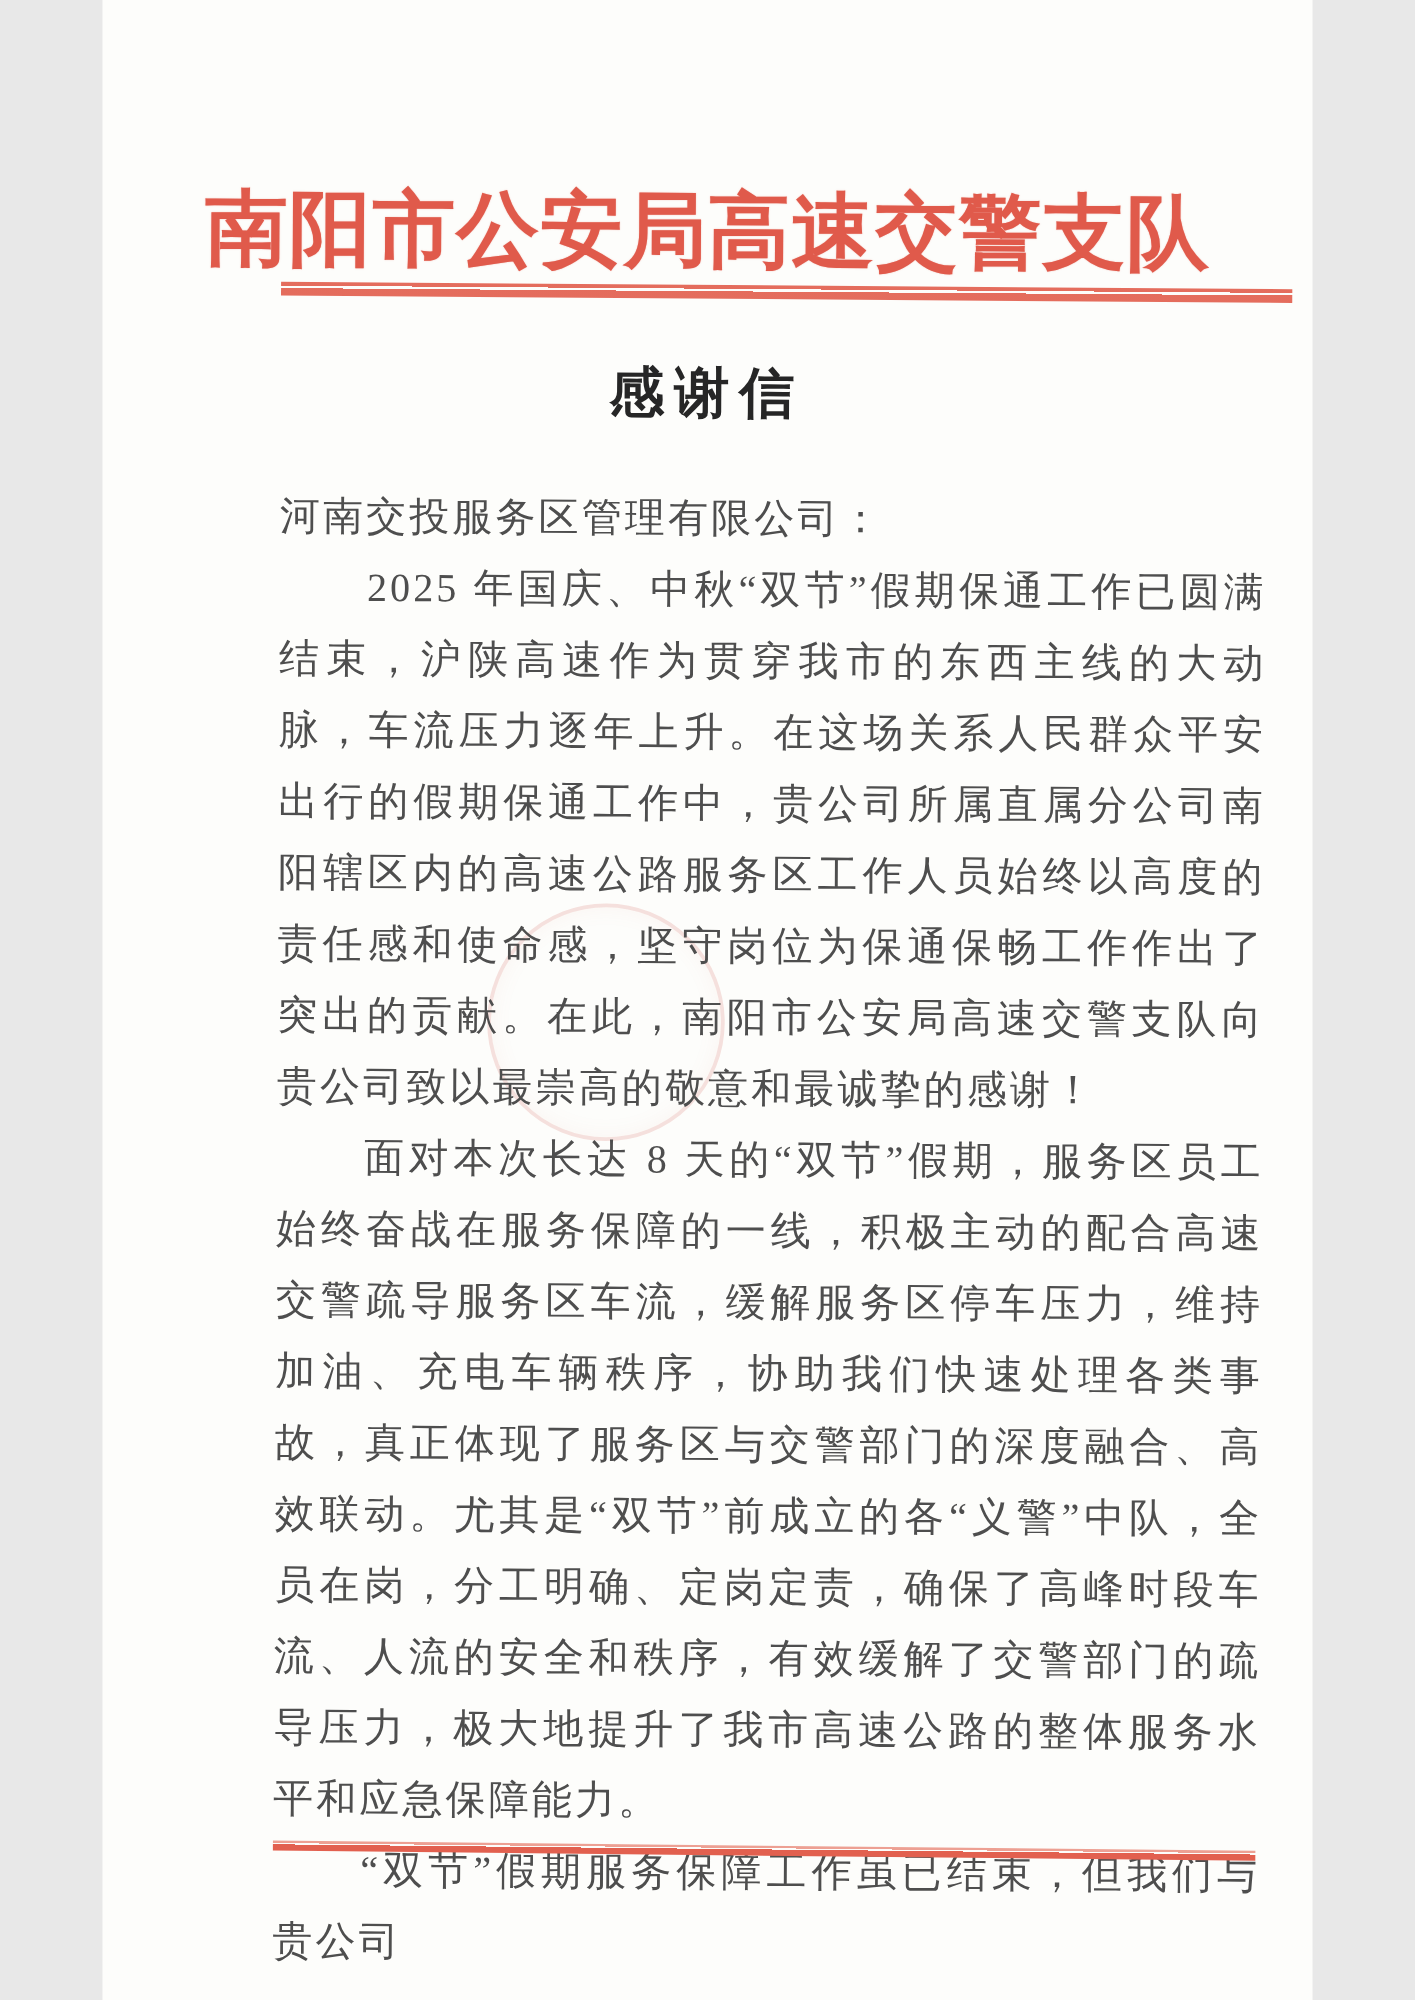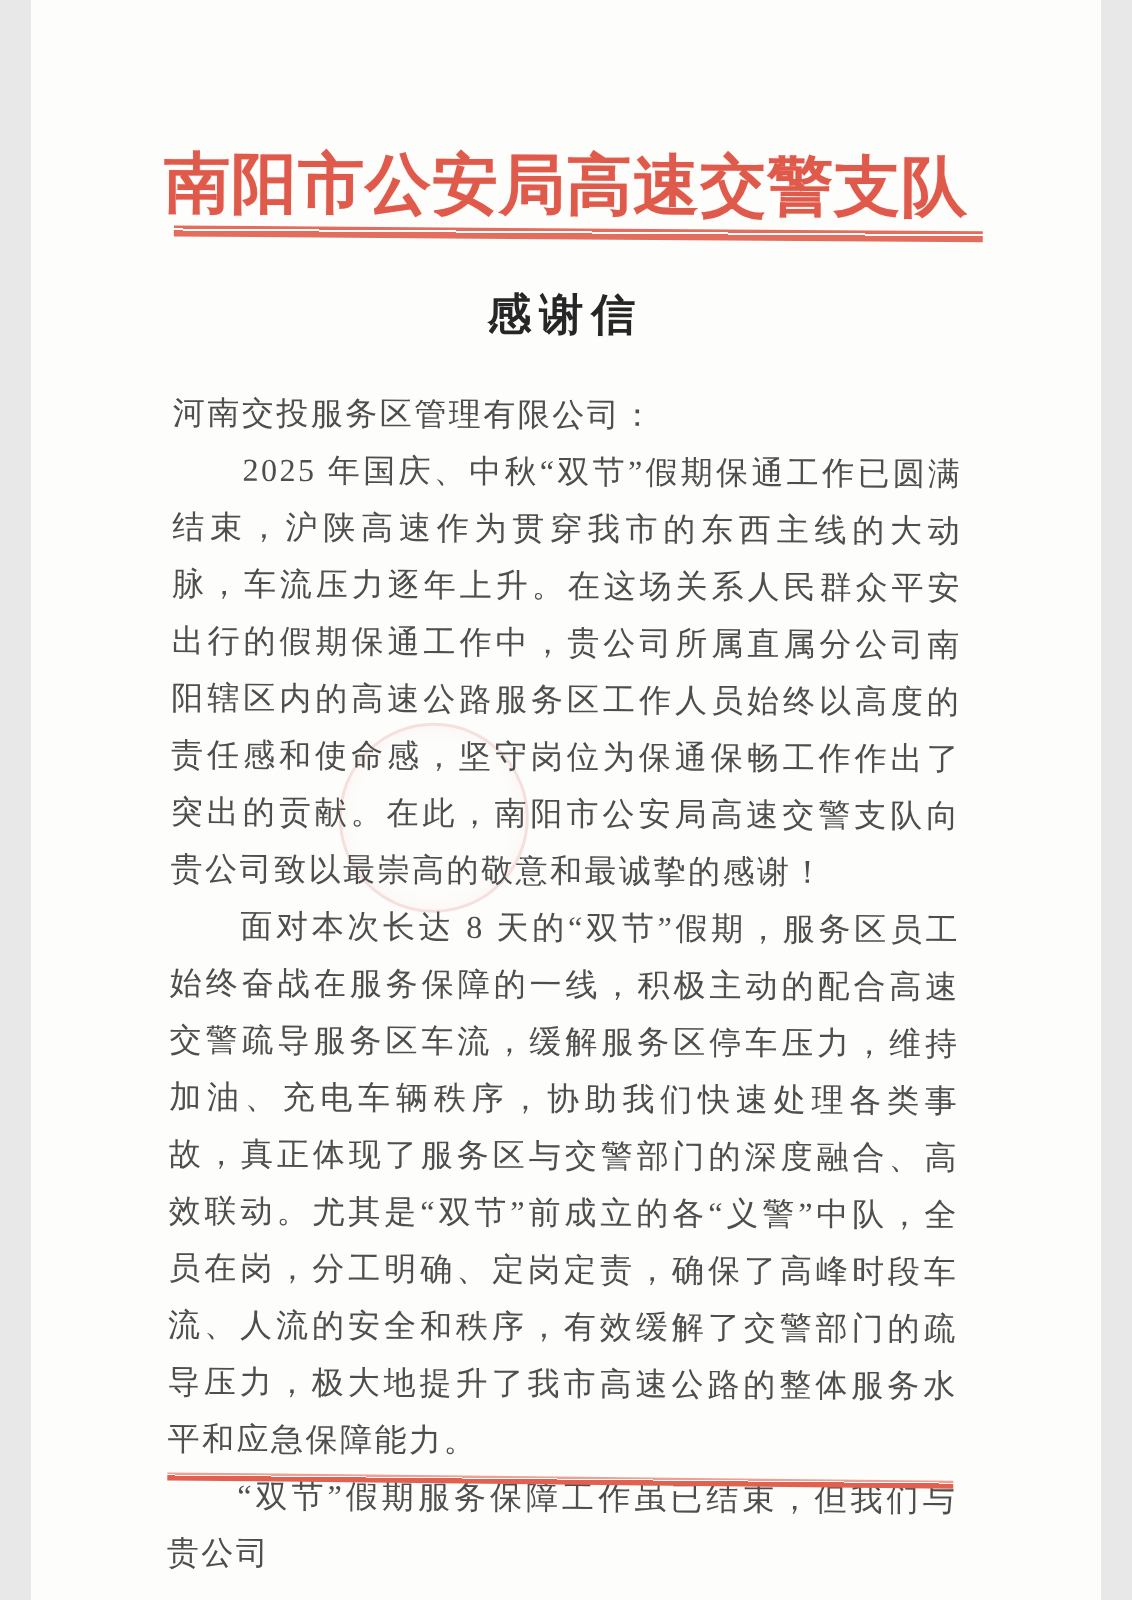--- a/index.html
+++ b/index.html
@@ -1,18 +1,18 @@
 <!DOCTYPE html>
 <html><head>
 <meta charset="utf-8">
 <style>
   html, body { margin: 0; padding: 0; background: #e8e8e8; }
   .page {
     position: relative;
-    width: 1070px;
+    width: 968px;
     height: 1600px;
     margin: 0 auto;
     background: #fdfdfb;
     overflow: hidden;
     font-family: "Liberation Serif", "DejaVu Serif", serif;
   }
   .scan-tilt {
     position: absolute;
     left: 0; top: 0; right: 0; bottom: 0;
     transform: rotate(0.3deg);

